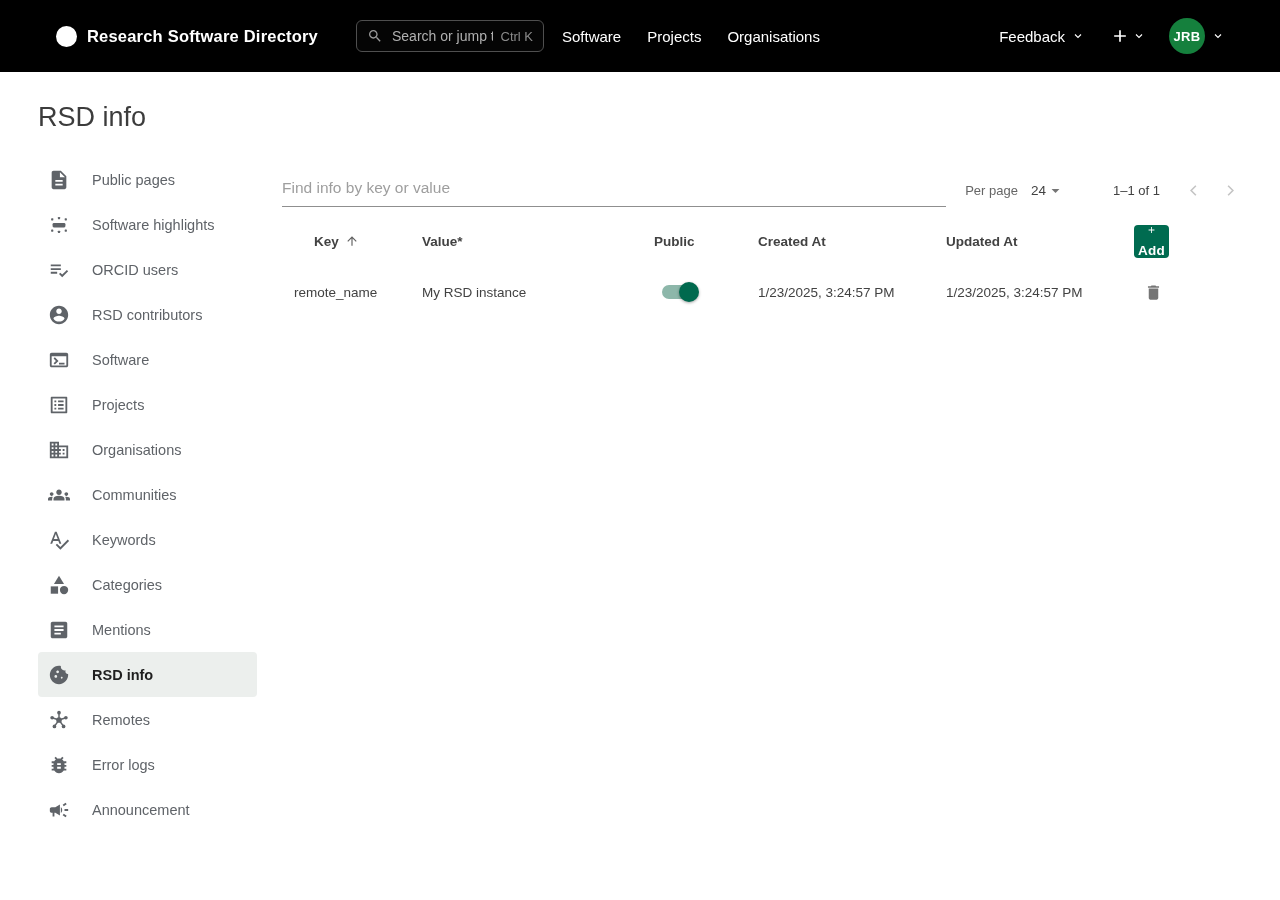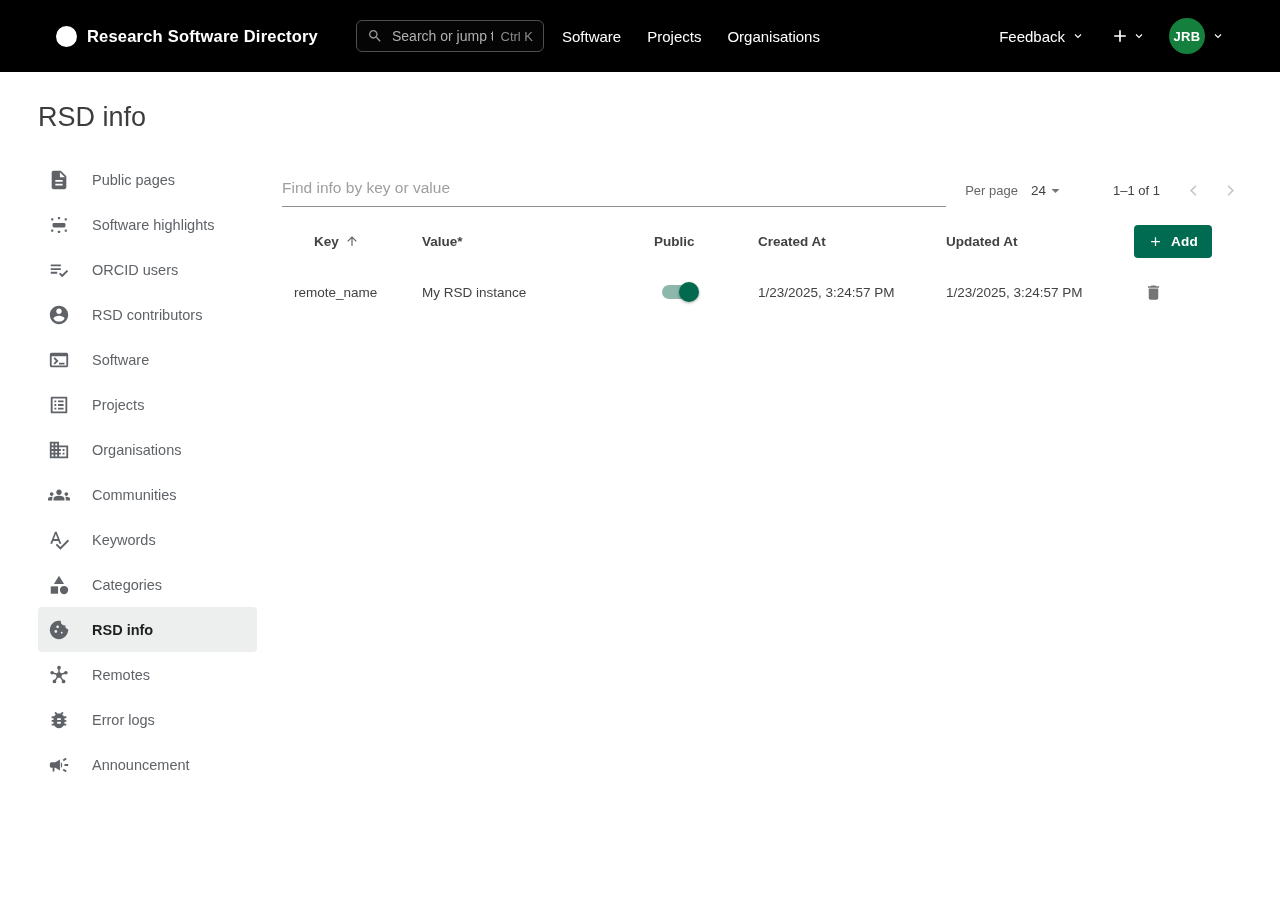--- a/index.html
+++ b/index.html
@@ -51,22 +51,22 @@
   .range { font-size:13px; color:#424242; margin-left:48px; white-space:nowrap; }
   .pager { display:flex; align-items:center; margin-left:22px; gap:14px; }
   .pager button { background:none; border:none; padding:2px; display:flex; cursor:default; }
   
   .thead, .trow { display:grid; grid-template-columns:128px 232px 104px 188px 188px 1fr;
                   align-items:center; padding-left:12px; }
   .thead { margin-top:14px; min-height:40px; }
   .th { font-size:13.5px; font-weight:700; color:#424242; white-space:nowrap; cursor:pointer; }
   .th-key { display:flex; align-items:flex-start; gap:6px;padding-left:20px; }
   .add-btn { justify-self:start; background:#006B50; color:#fff; border:none; border-radius:4px; height:33px;
-             padding:0 14px; font-size:13.5px; font-weight:600; display:flex; align-items:center; gap:8px;
-             letter-spacing:.3px; cursor:pointer; font-family:inherit; }
+             padding:0 4px; font-size:13.5px; font-weight:600; display:flex; align-items:center; gap:8px;
+             letter-spacing:.3px; cursor:pointer; font-family:inherit;flex-direction:column; }
   .trow { min-height:46px; margin-top:8px; font-size:13.5px; color:#424242; }
   .cell-value { cursor:pointer; }
   .switch { position:relative; width:34px; height:14px; margin-left:8px; cursor:pointer; }
   .switch .track { position:absolute; inset:0; border-radius:7px; background:#8db7aa; }
   .switch .thumb { position:absolute; right:-3px; top:-3px; width:20px; height:20px; border-radius:50%;
                    background:#00694e; box-shadow:0 1px 3px rgba(0,0,0,.35); }
   .trash-btn { background:none; border:none; padding:4px; margin-left:6px; cursor:pointer; display:flex; }
   .footnote { margin-top:50px; font-size:13px; color:#5a5a5a; }
 </style>
 </head>
@@ -192,20 +192,26 @@
 
     <div class="side-item">
       <svg width="22" height="22" viewBox="0 0 24 24" fill="#5f6368">
           <path d="M12 2l-5.5 9h11z"></path>
           <circle cx="17.5" cy="17.5" r="4.5"></circle>
           <path d="M3 13.5h8v8H3z"></path>
         </svg>
       <span class="lbl">Categories</span>
     </div>
 
+    <div class="side-item">
+      <svg width="22" height="22" viewBox="0 0 24 24" fill="#5f6368">
+          <path d="M19 3H5c-1.1 0-2 .9-2 2v14c0 1.1.9 2 2 2h14c1.1 0 2-.9 2-2V5c0-1.1-.9-2-2-2zm-5 14H7v-2h7v2zm3-4H7v-2h10v2zm0-4H7V7h10v2z"></path>
+        </svg>
+      <span class="lbl">Mentions</span>
+    </div>
 
     <div class="side-item selected">
       <svg width="22" height="22" viewBox="0 0 24 24" fill="#5f6368">
           <path d="M21.95 10.99c-1.79-.03-3.7-1.95-2.68-4.22-2.98 1-5.77-1.59-5.19-4.56C6.95.71 2 6.58 2 12c0 5.52 4.48 10 10 10 5.89 0 10.54-5.08 9.95-11.01zM8.5 15c-.83 0-1.5-.67-1.5-1.5S7.67 12 8.5 12s1.5.67 1.5 1.5S9.33 15 8.5 15zm2-5C9.67 10 9 9.33 9 8.5S9.67 7 10.5 7s1.5.67 1.5 1.5-.67 1.5-1.5 1.5zm4.5 6c-.55 0-1-.45-1-1s.45-1 1-1 1 .45 1 1-.45 1-1 1z"></path>
         </svg>
       <span class="lbl">RSD info</span>
     </div>
 
     <div class="side-item">
       <svg width="22" height="22" viewBox="0 0 24 24">

